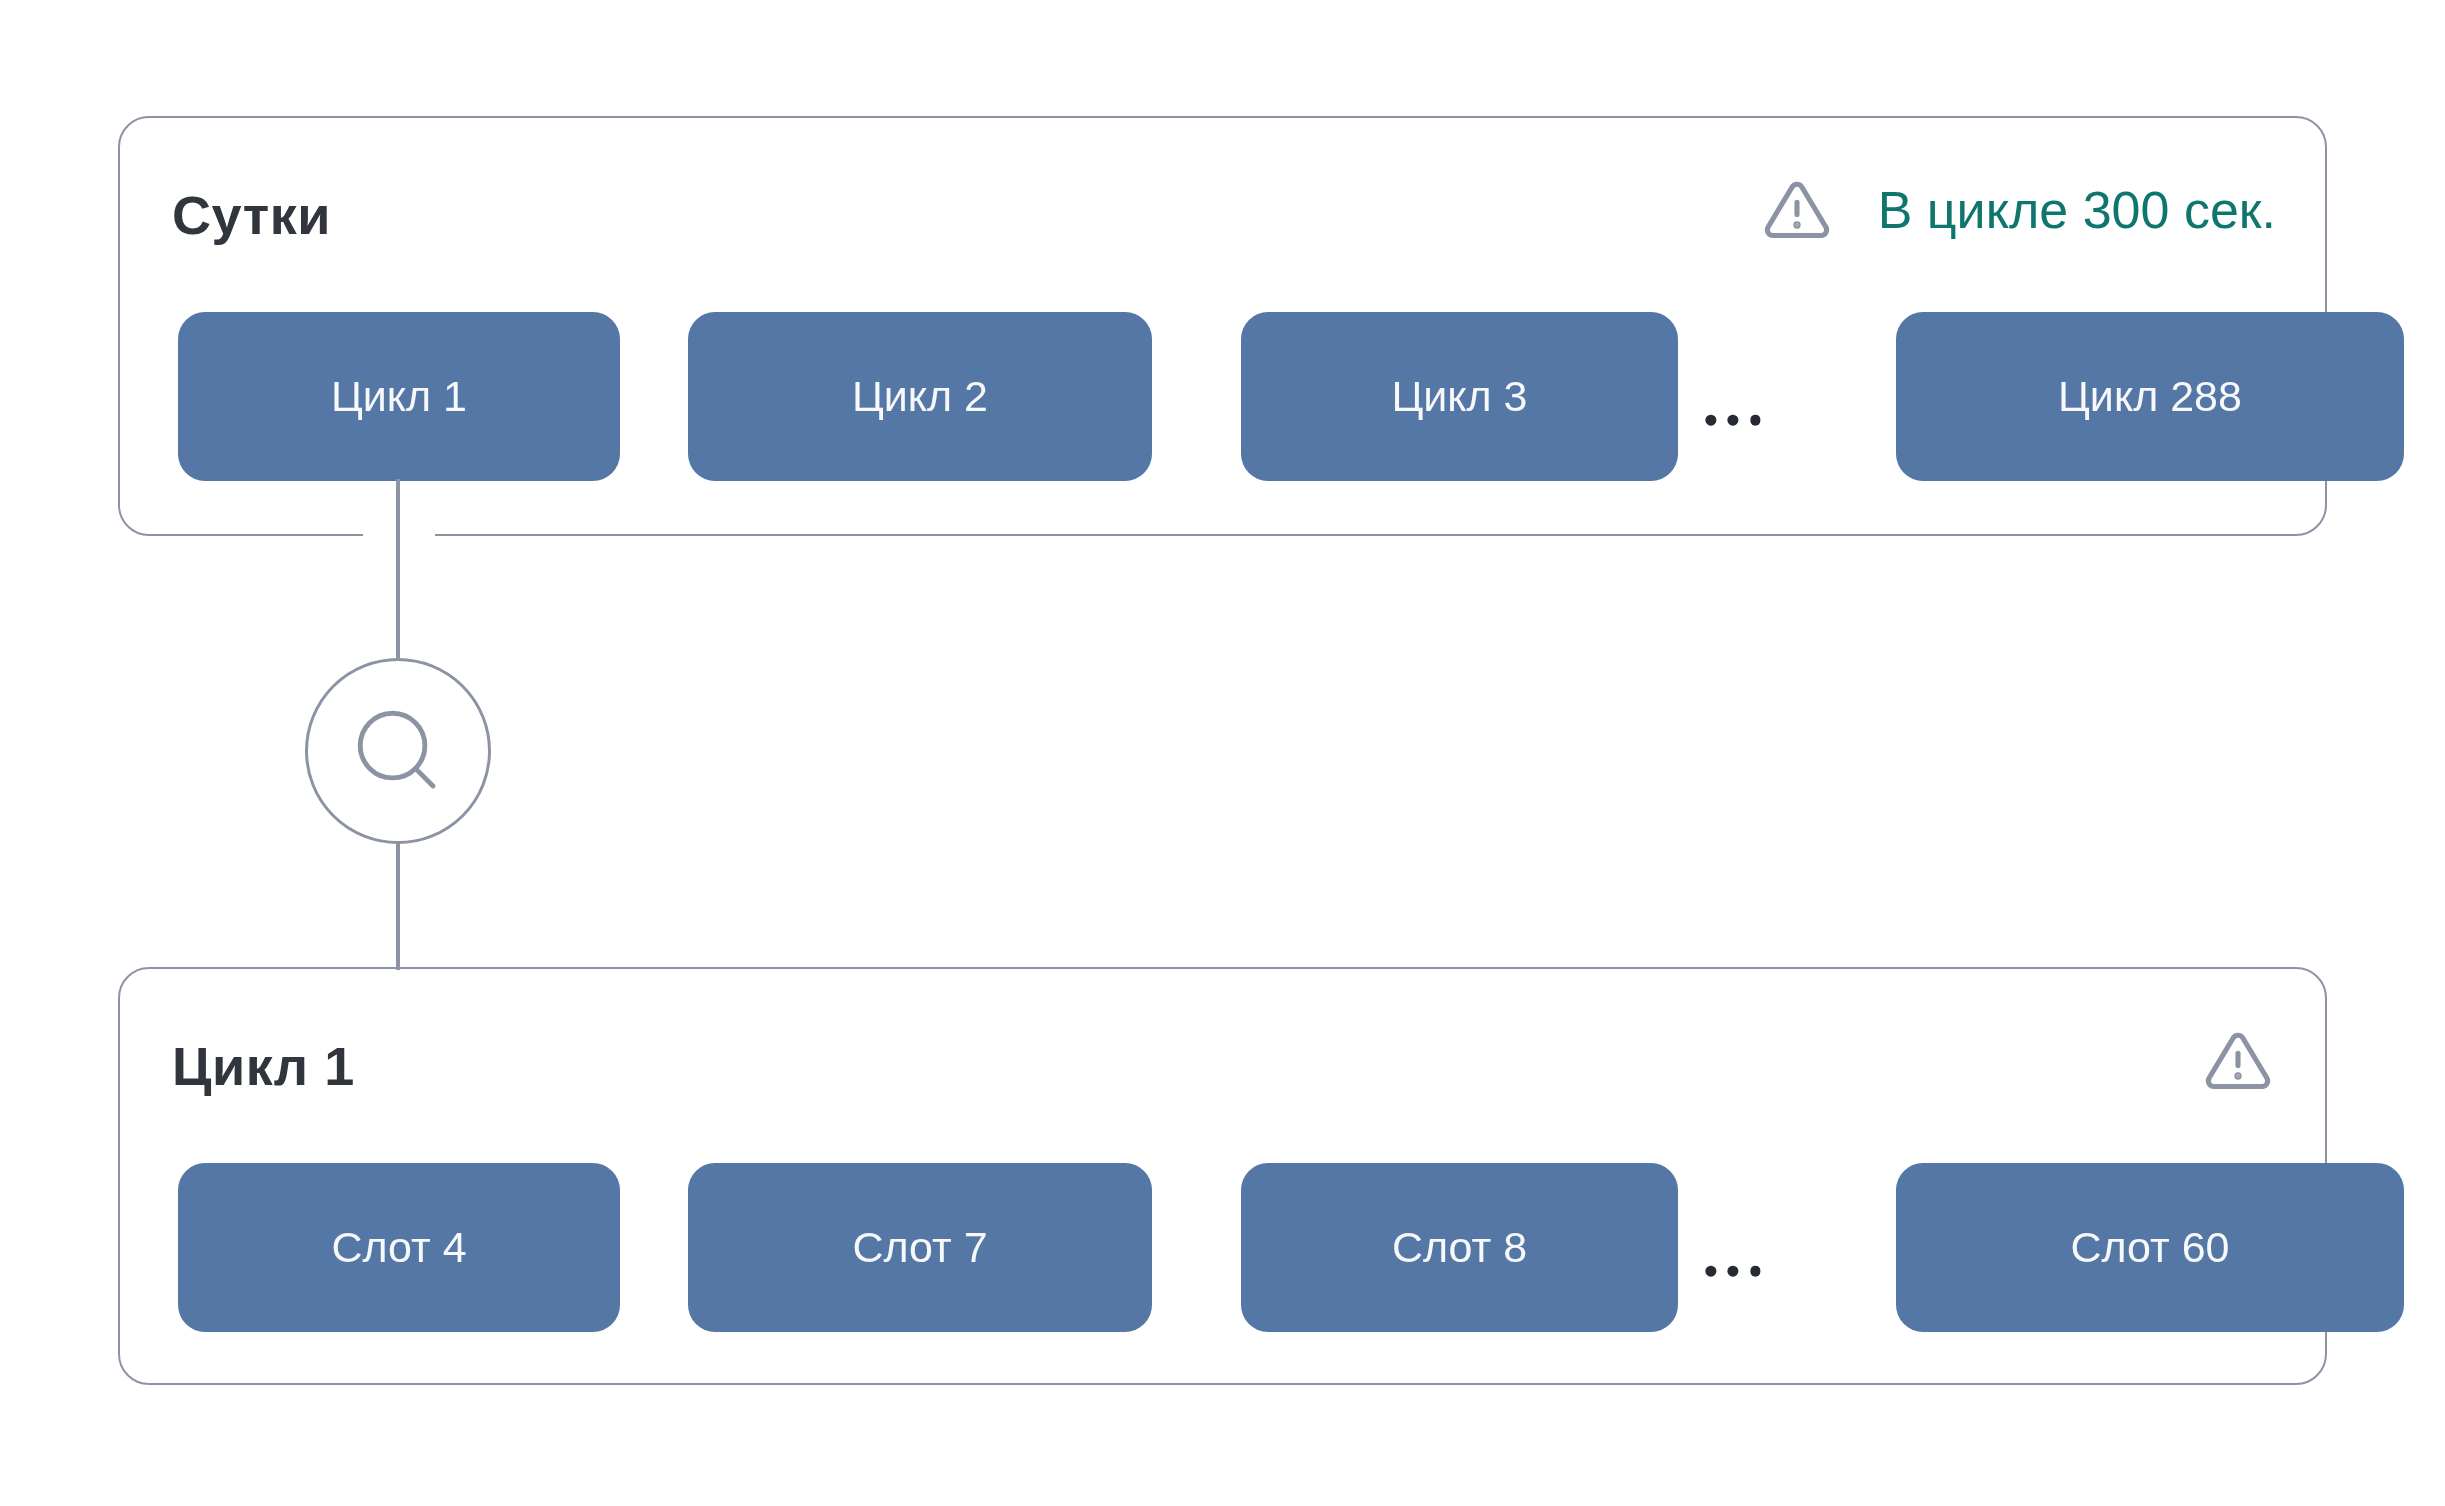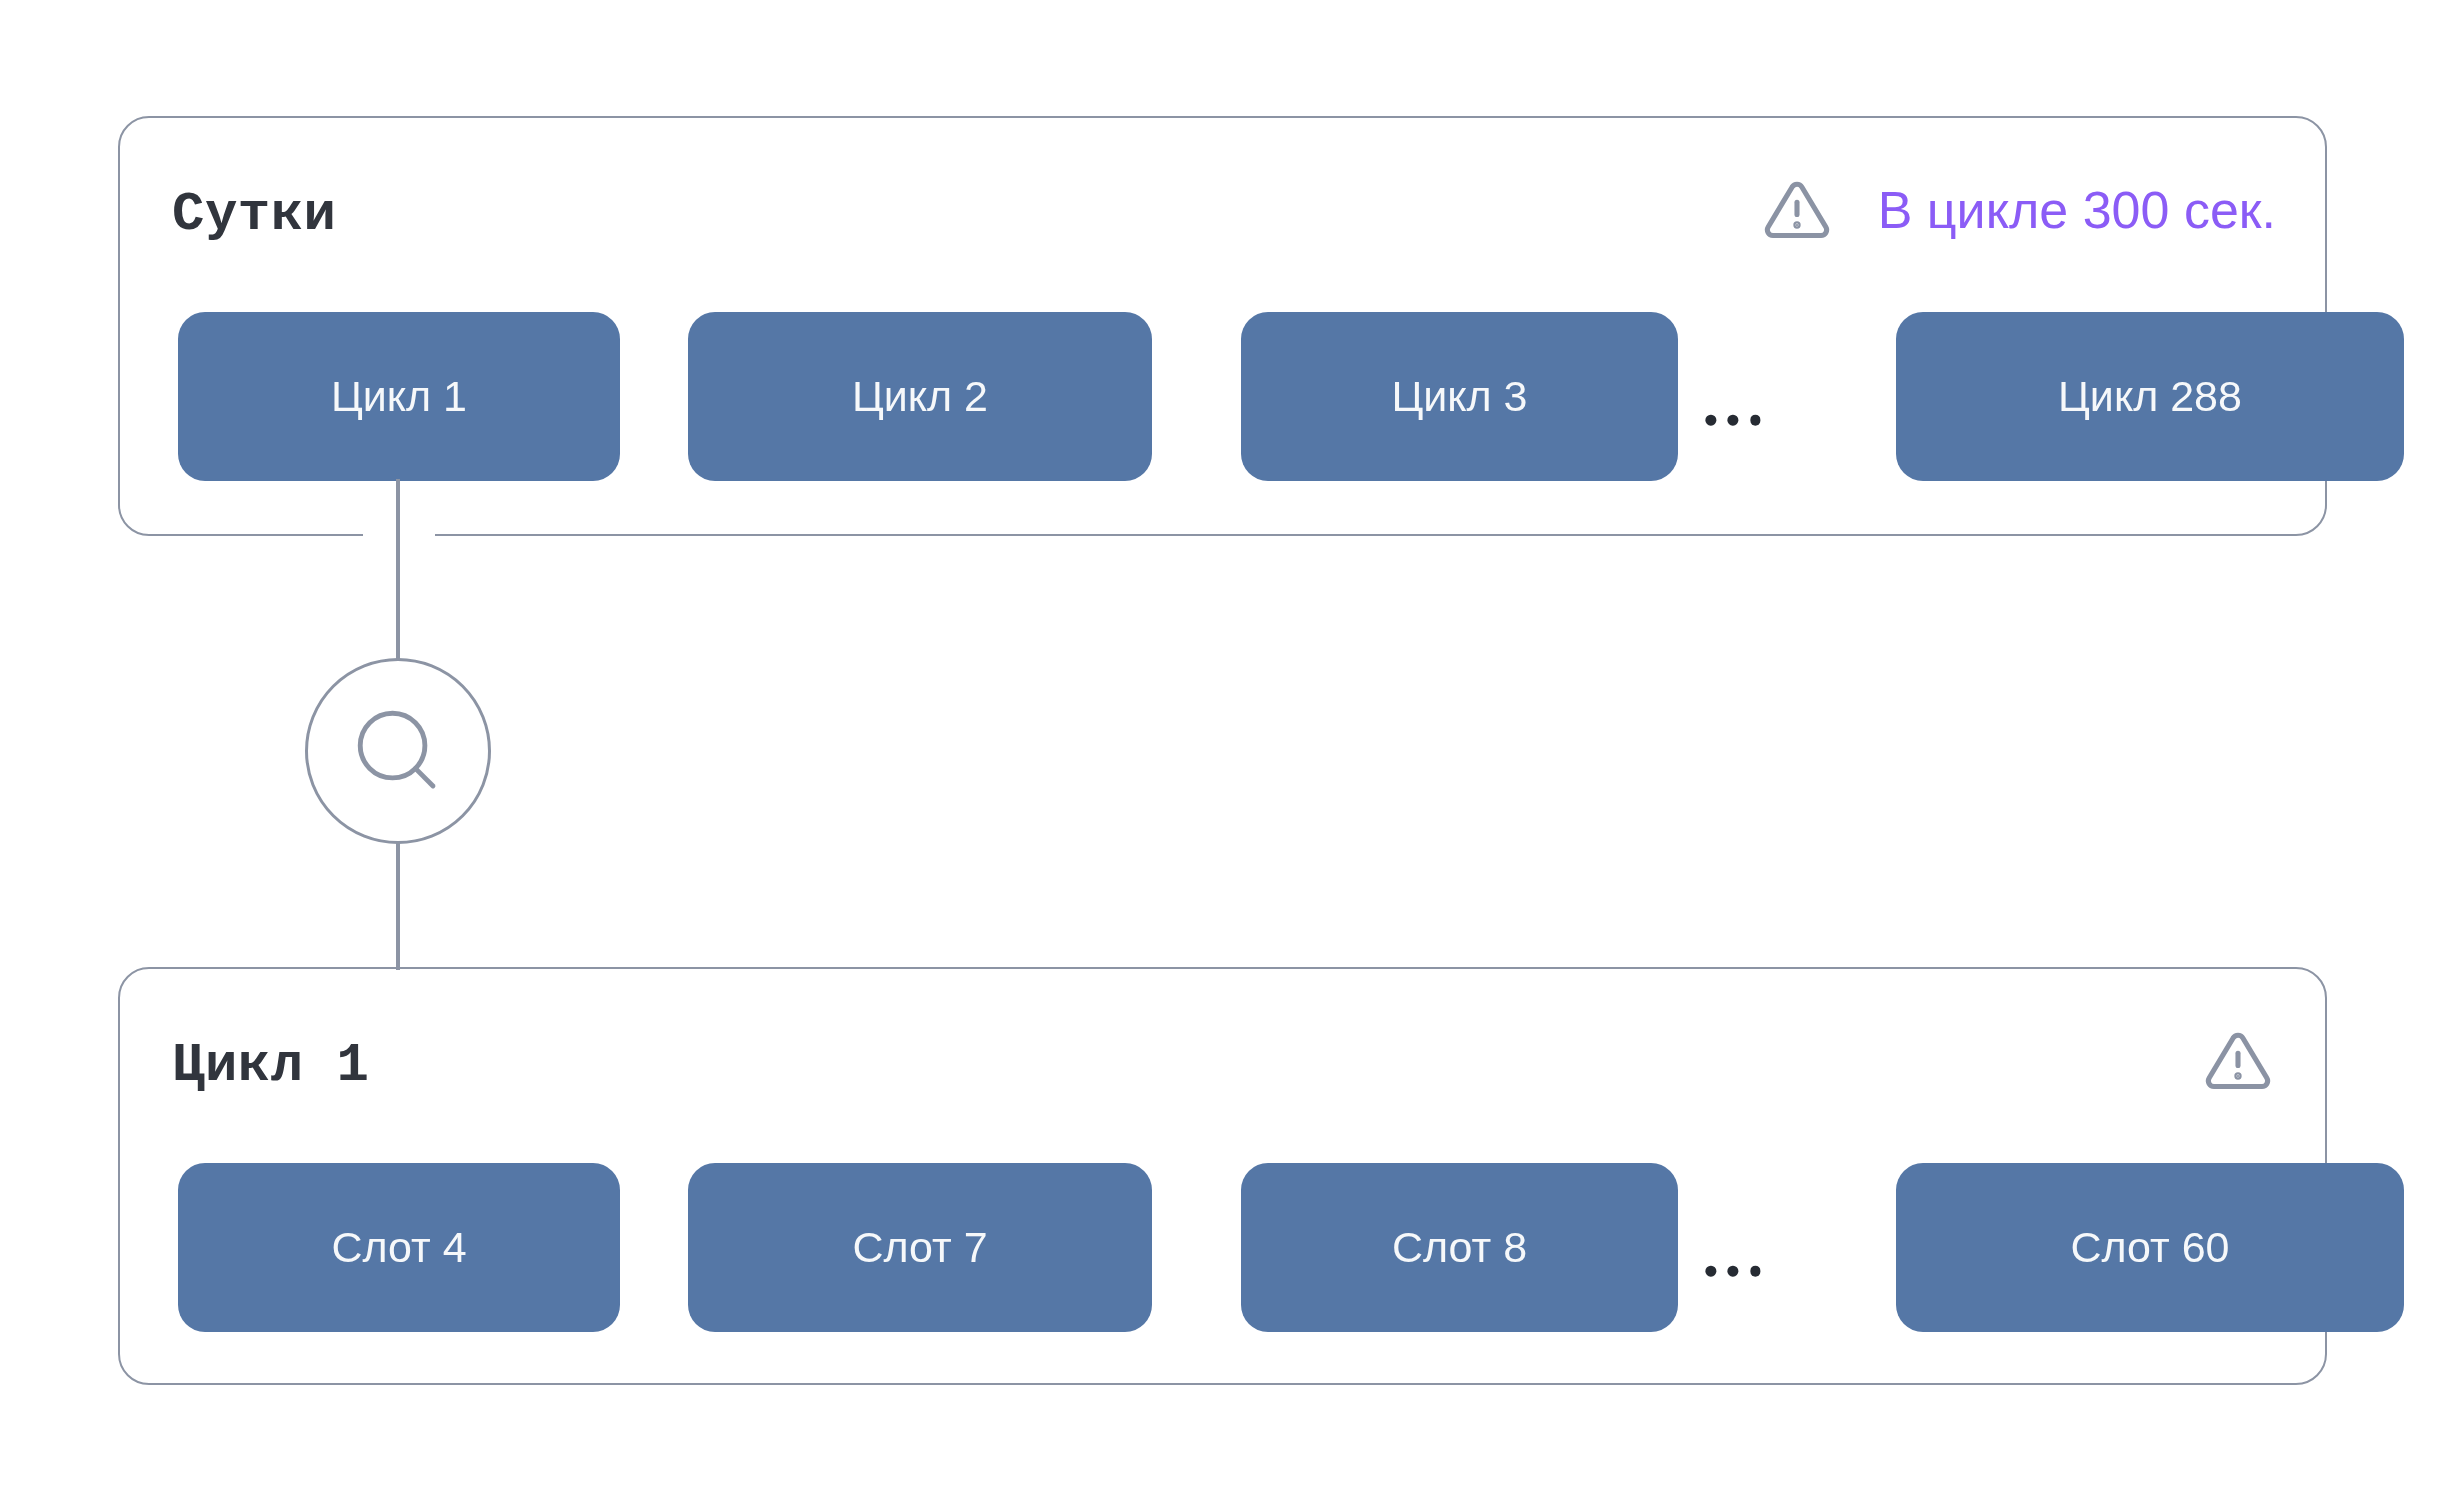--- a/index.html
+++ b/index.html
@@ -16,29 +16,29 @@
     background:#ffffff;
     border:2.9px solid #8C94A4;
     border-radius:31px;
   }
   #panel-day{top:116px;height:420px;}
   #panel-cycle{top:967px;height:418px;}
 
   .panel-title{
     position:absolute;left:52px;top:66px;
     font-size:54px;font-weight:700;color:#31353D;
-    letter-spacing:0.5px;white-space:nowrap;font-family:Liberation Mono, monospace;
+    letter-spacing:0.5px;white-space:nowrap;
   }
   .warning{
     position:absolute;right:49px;top:58px;
     display:flex;align-items:center;gap:43px;
   }
   .warning svg{width:76px;height:68px;display:block;}
   .warning-text{
-    font-size:52px;color:#8b5cf6;white-space:nowrap;
+    font-size:52px;color:#0f766e;white-space:nowrap;
   }
 
   .chip{
     position:absolute;top:194px;height:169px;
     background:#5577A6;border-radius:27px;
     color:#F6F8FA;font-size:43px;
     display:flex;align-items:center;justify-content:center;
     white-space:nowrap;cursor:pointer;
   }
   .chip-1{left:58px;width:442px;}

